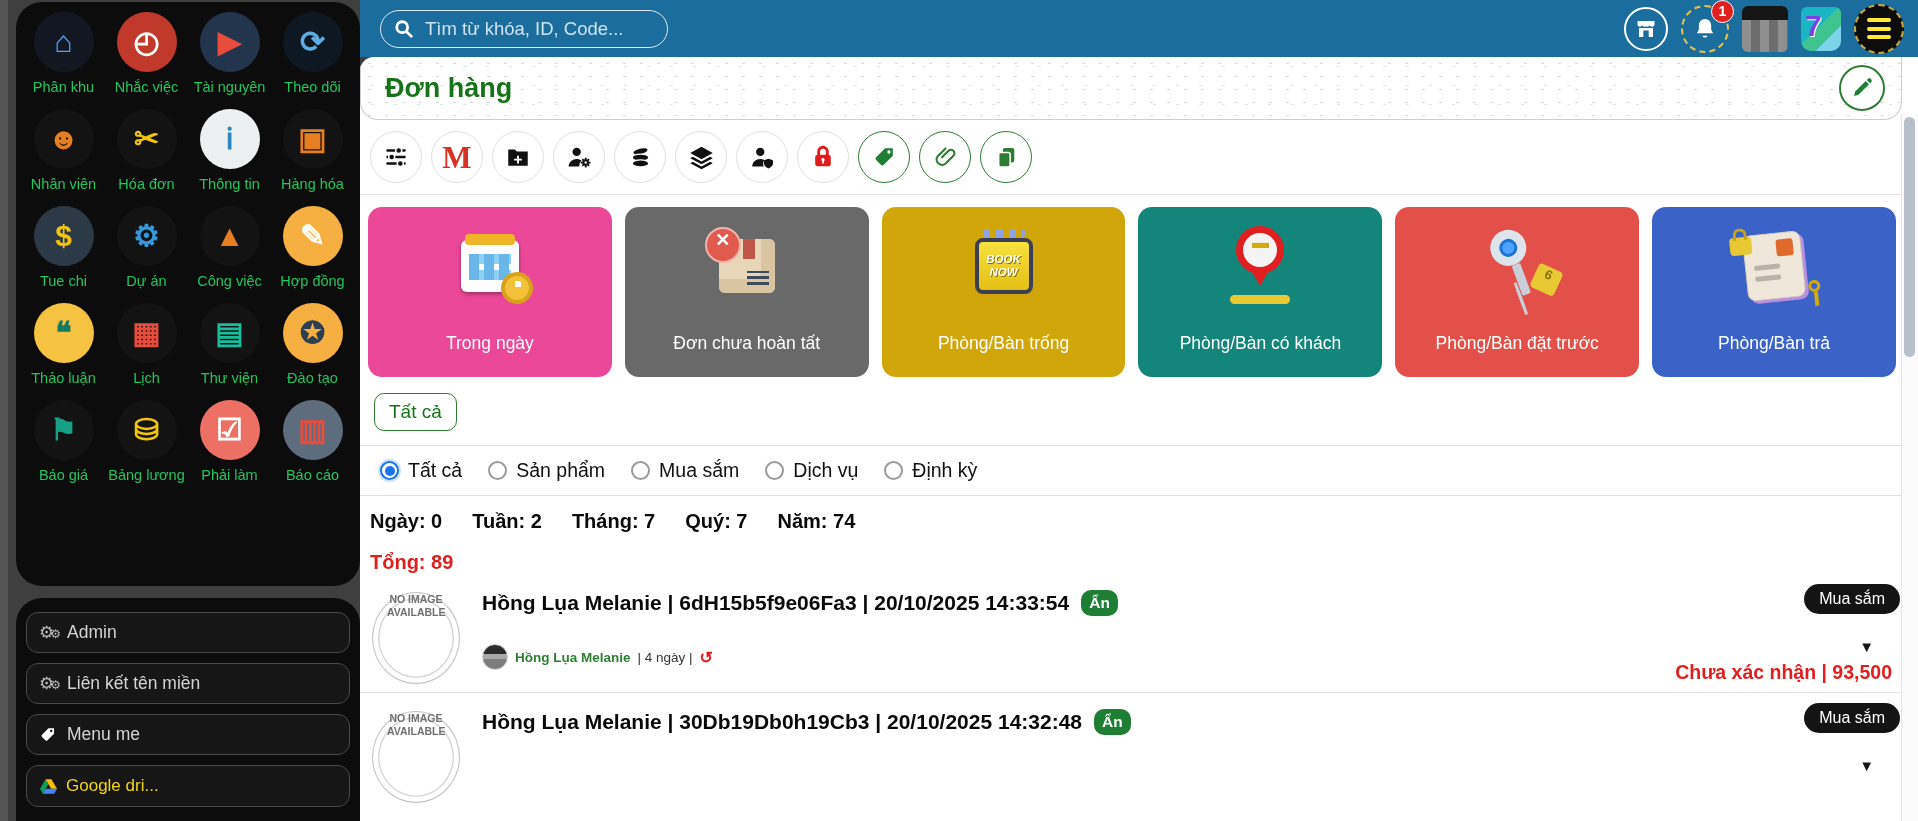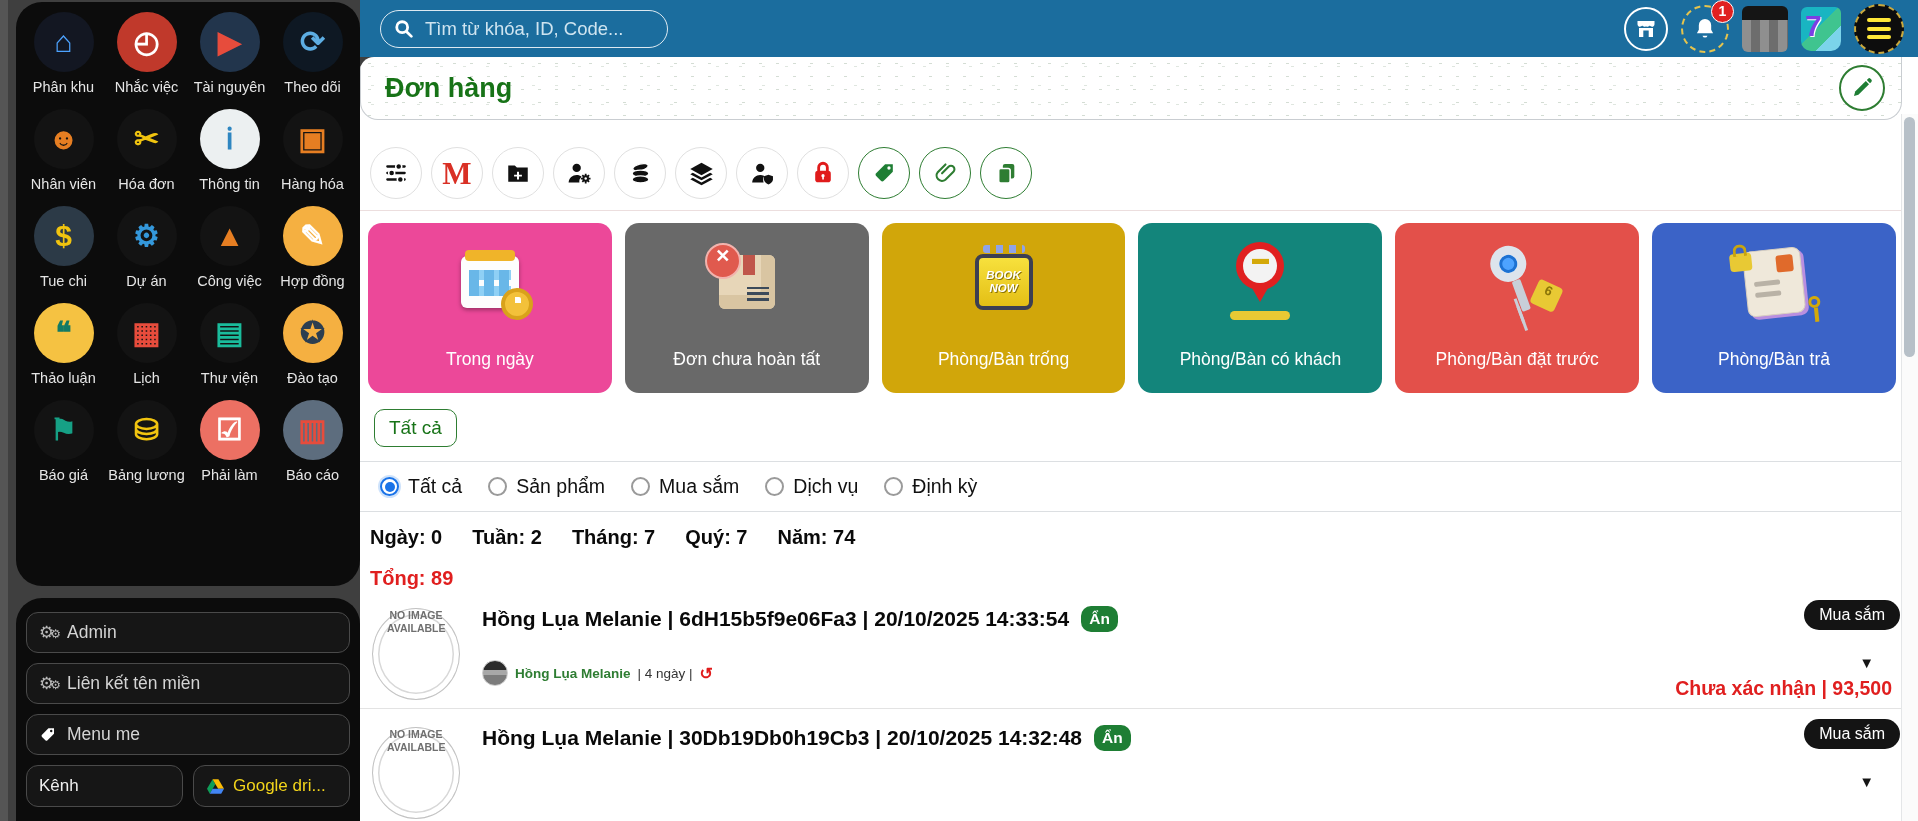--- a/index.html
+++ b/index.html
@@ -7,21 +7,21 @@
   
   .left-rail{width:8px;background:#555;height:100%;}
   
   .sidebar{width:352px;display:flex;flex-direction:column;padding-left:8px;box-sizing:border-box;}
   .side-panel{background:#0c0c0c;border-radius:26px;margin-top:2px;padding:10px 6px 6px 6px;}
   .side-panel.apps{height:578px;}
   .side-panel.links{margin-top:12px;flex:1;border-radius:26px 26px 0 0;padding:14px 10px;}
   .app-grid{display:grid;grid-template-columns:repeat(4,1fr);row-gap:14px;}
   .app-item{display:flex;flex-direction:column;align-items:center;gap:7px;cursor:pointer;}
   .app-ic{width:60px;height:60px;border-radius:50%;display:flex;align-items:center;justify-content:center;font-size:30px;font-weight:bold;line-height:1;}
-  .app-label{color:#e5e5e5;font-size:14.5px;white-space:nowrap;}
+  .app-label{color:#22c55e;font-size:14.5px;white-space:nowrap;}
   .side-link{display:flex;align-items:center;gap:10px;border:1px solid #4a4a4a;background:#161616;border-radius:12px;padding:9px 12px;margin-bottom:10px;color:#d4d4d4;font-size:17.5px;cursor:pointer;}
   .gear-ic{color:#b9b9b9;font-size:17px;letter-spacing:-4px;}
   .gear-ic .g2{font-size:12px;}
   .side-bottom{display:flex;gap:10px;}
   .side-btn{flex:1;display:flex;align-items:center;gap:8px;border:1px solid #4a4a4a;background:#161616;border-radius:12px;padding:10px 12px;color:#eee;font-size:17px;cursor:pointer;}
   .side-btn .yellow{color:#f2d41b;}
   .tag-white{display:inline-block;}
   
   .main{flex:1;display:flex;flex-direction:column;min-width:0;}
   .topbar{height:57px;background:#1b6d9e;display:flex;align-items:center;padding:0 14px 0 20px;gap:12px;}
@@ -37,21 +37,21 @@
   .avatar{width:46px;height:46px;border-radius:6px;cursor:pointer;background:
      linear-gradient(#151515 0 30%,rgba(0,0,0,0) 30%),
      repeating-linear-gradient(90deg,#8f8f8f 0 9px,#6d6d6d 9px 18px),
      repeating-linear-gradient(0deg,rgba(255,255,255,.18) 0 9px,rgba(0,0,0,.12) 9px 18px),#7a7a7a;}
   .bag-btn{width:40px;height:44px;position:relative;cursor:pointer;background:linear-gradient(135deg,#19b5c2 0 45%,#3fc48f 45% 70%,#7bd4ea 70%);border-radius:6px 6px 10px 10px;}
   .bag-btn .seven{position:absolute;left:4px;top:2px;font-size:30px;font-weight:800;color:#7b3fe4;text-shadow:1px 1px 0 #fff;}
   .menu-btn{width:50px;height:50px;background:#0d0d0d;border:2px dashed #caa83c;flex-direction:column;gap:4.5px;}
   .menu-btn i{width:24px;height:4px;background:#ffe838;border-radius:2px;}
   
   .content{flex:1;background:#fff;position:relative;overflow:hidden;border-top-left-radius:14px;}
-  .title-strip{height:62px;display:flex;align-items:center;padding:0 16px 0 24px;border:1px solid #c9cdd1;border-top:none;border-radius:0 0 18px 18px;margin:0 16px 16px 0;background-image:radial-gradient(#d4ddd4 1.1px,rgba(0,0,0,0) 1.3px),radial-gradient(#dfe6df 1px,rgba(0,0,0,0) 1.2px);background-size:17px 13px,23px 19px;}
+  .title-strip{height:62px;display:flex;align-items:center;padding:0 16px 0 24px;border:1px solid #c9cdd1;border-top:none;border-radius:0 0 18px 18px;margin:0 16px 0 0;background-image:radial-gradient(#d4ddd4 1.1px,rgba(0,0,0,0) 1.3px),radial-gradient(#dfe6df 1px,rgba(0,0,0,0) 1.2px);background-size:17px 13px,23px 19px;}
   .page-title{color:#177317;font-size:27px;font-weight:800;margin:0;}
   .edit-btn{margin-left:auto;width:46px;height:46px;border:2px solid #2e7d32;background:#fff;}
   .toolbar{display:flex;align-items:center;gap:9px;padding:11px 0 11px 10px;border-bottom:1px solid #ecdede;}
   .tb{width:50px;height:50px;border-radius:50%;background:#fff;border:1px solid #e0e0e0;display:flex;align-items:center;justify-content:center;cursor:pointer;}
   .tb.greenb{border:1.6px solid #2e7d32;}
   .gmail-m{color:#d93025;font-family:"Liberation Serif",serif;font-size:31px;font-weight:800;line-height:1;}
   
   .quick-row{display:flex;gap:13px;padding:12px 22px 0 8px;}
   .qb{position:relative;flex:1;height:170px;border:none;border-radius:14px;color:#fff;font-size:17.5px;font-family:"Liberation Sans",sans-serif;display:flex;align-items:center;justify-content:center;flex-direction:column;cursor:pointer;padding-top:104px;box-sizing:border-box;}
   .qb-art{position:absolute;top:16px;left:50%;transform:translateX(-50%);width:80px;height:86px;display:flex;align-items:center;justify-content:center;}
@@ -227,23 +227,20 @@
           <span class="tag-white">
             <svg width="18" height="18" viewBox="0 0 24 24">
               <path fill="#fff" d="M12.6 3H20v7.4L11.3 19a2 2 0 0 1-2.8 0L4 14.5a2 2 0 0 1 0-2.8z"></path>
               <circle cx="16.3" cy="6.7" r="1.6" fill="#161616"></circle>
             </svg>
           </span>
           <span>Menu me</span>
         </div>
       <div class="side-bottom">
         <div class="side-btn">
-            <span>Kênh</span>
-          </div>
-        <div class="side-btn">
             <span>
               <svg width="19" height="17" viewBox="0 0 24 22">
                 <path fill="#0f9d58" d="M8.2 1.5 1 14l3.6 6.3L11.8 8z"></path>
                 <path fill="#fbbc04" d="M8.2 1.5h7.6L23 14h-7.6z"></path>
                 <path fill="#4285f4" d="M23 14l-3.6 6.3H4.6L8.2 14z"></path>
               </svg>
             </span>
             <span class="yellow">Google dri...</span>
           </div>
       </div>

